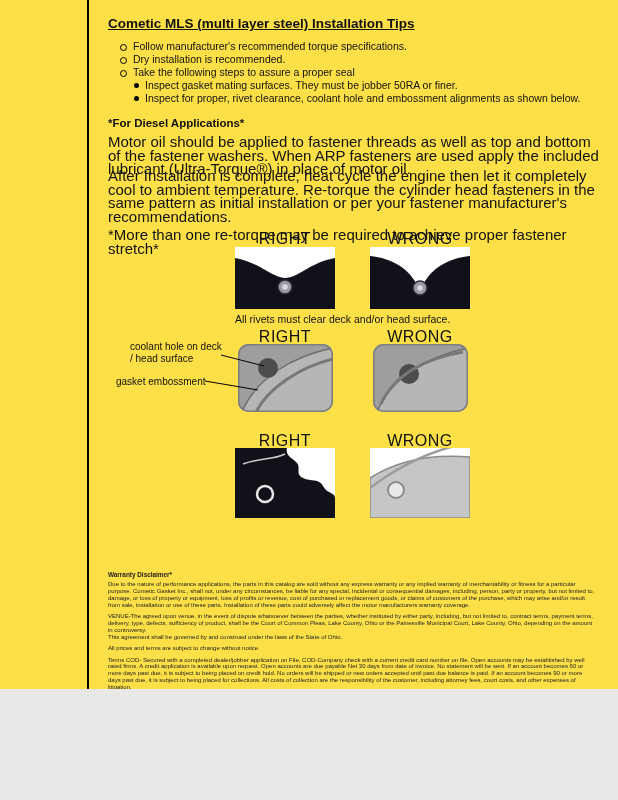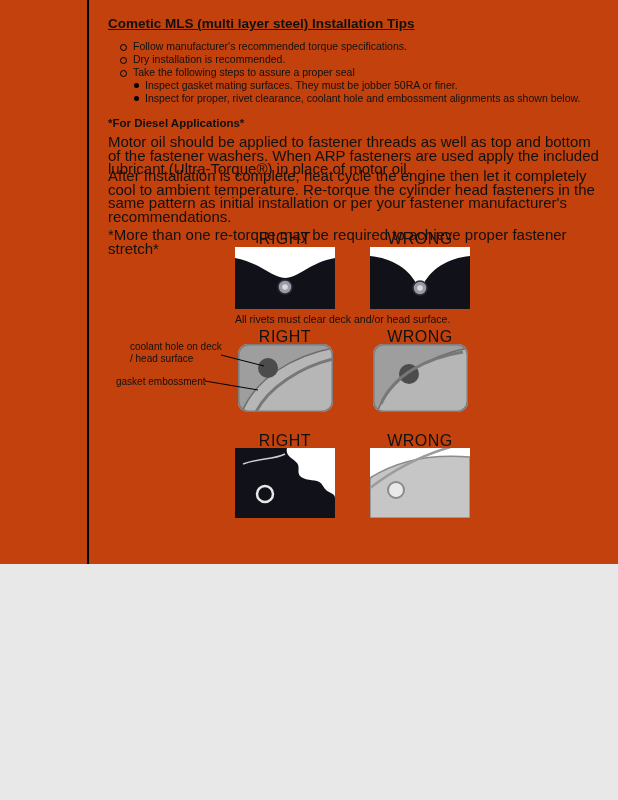--- a/index.html
+++ b/index.html
@@ -1,19 +1,19 @@
 <!DOCTYPE html>
 <html><head>
 <meta charset="utf-8">
 <style>
   html,body{margin:0;padding:0;background:#e8e8e8;}
   .page{
     position:relative;
-    width:618px;height:564px;
-    background:#c2410c;
+    width:618px;height:689px;
+    background:#fde047;
     overflow:hidden;
     font-family:"Liberation Sans", sans-serif;
     color:#111;
   }
   .edge-line{position:absolute;left:87px;top:0;width:2px;height:800px;background:#000;}
   .title{
     position:absolute;left:108px;top:16px;
     font-size:13.5px;font-weight:bold;text-decoration:underline;
     white-space:nowrap;
   }

